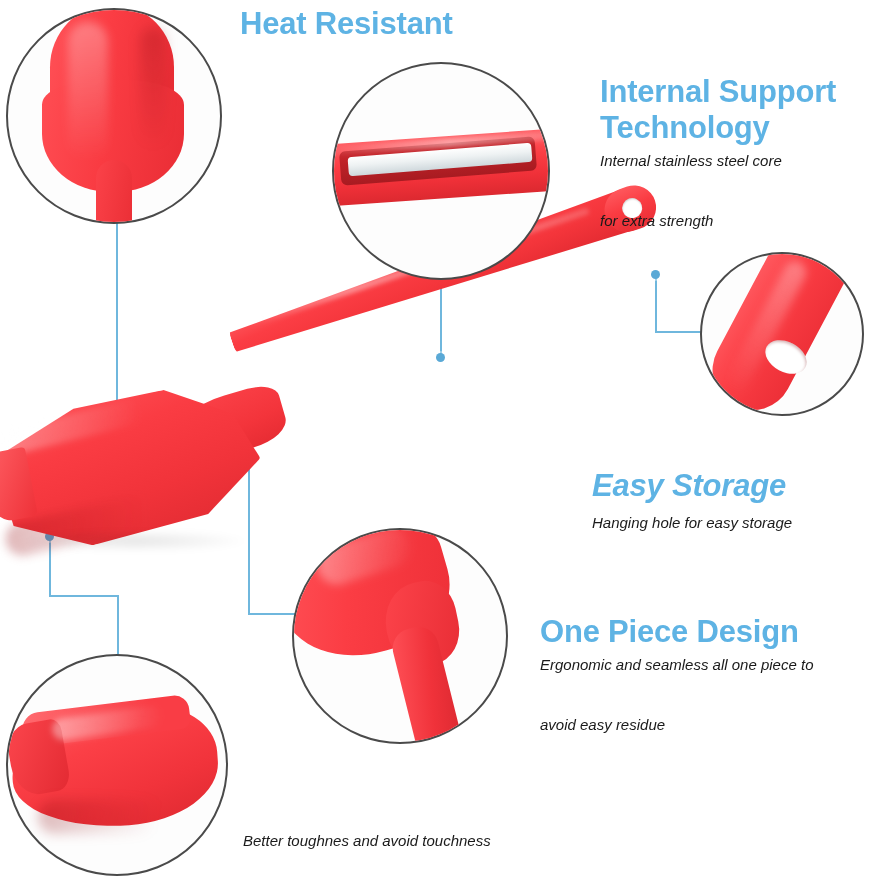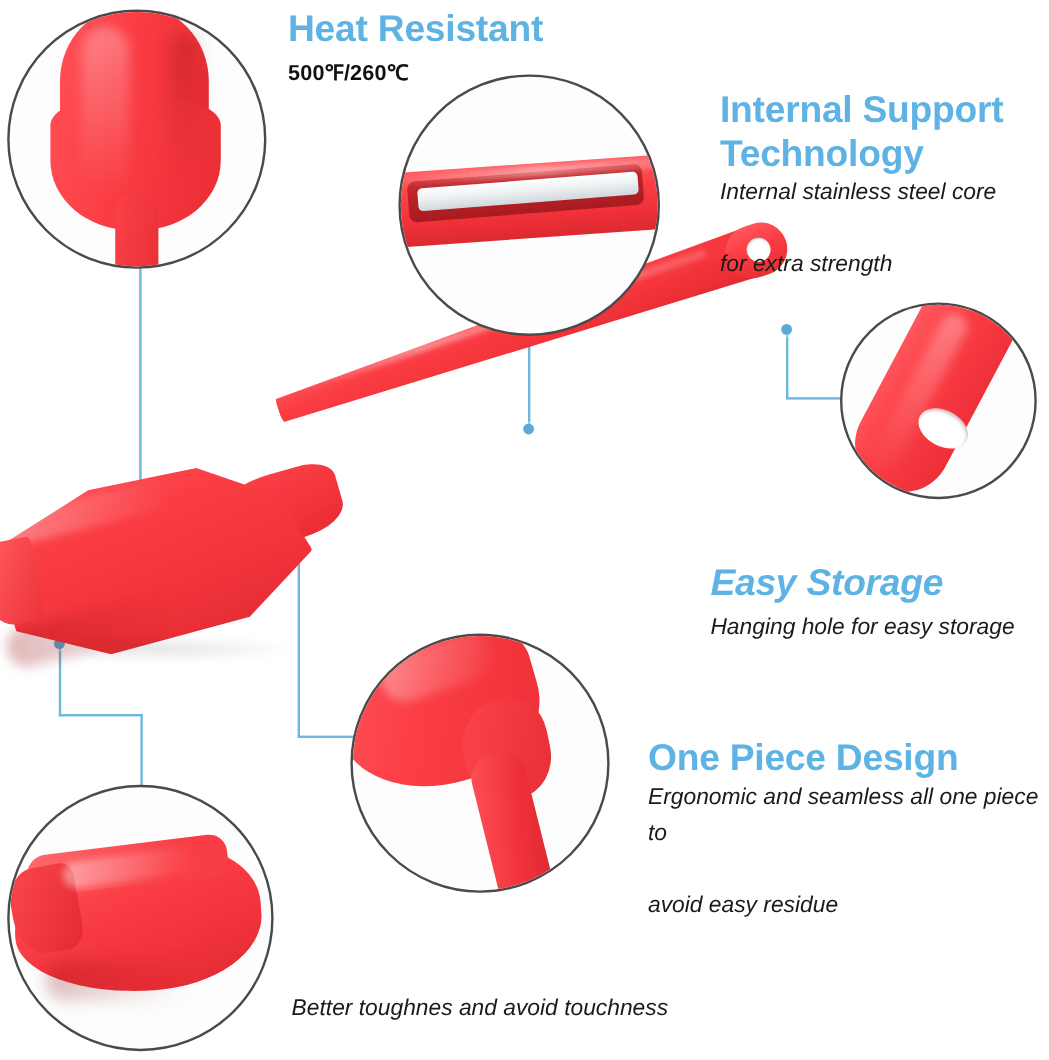--- a/index.html
+++ b/index.html
@@ -19,21 +19,21 @@
     font-weight:bold;
     font-size:31px;
     line-height:36px;
     letter-spacing:-0.2px;
     white-space:pre-line;
   }
   .feat-sub {
     position:absolute;
     color:#1a1a1a;
     font-style:italic;
-    font-size:19px;
+    font-size:15px;
     line-height:30px;
     white-space:pre-line;
   }
   .feat-strong {
     position:absolute;
     color:#111;
     font-weight:bold;
     font-size:18px;
     letter-spacing:0.2px;
   }
@@ -252,21 +252,20 @@
                   background:linear-gradient(100deg,rgba(140,8,14,.28),rgba(140,8,14,0) 78%);
                   border-radius:24px; filter:blur(6px);"></div>
 
       <div style="position:absolute; left:44px; top:56px; width:110px; height:22px;
                   background:linear-gradient(100deg,rgba(255,255,255,.42),rgba(255,255,255,0));
                   border-radius:18px; filter:blur(3px); transform:rotate(-8deg);"></div>
     </div>
   </div>
 
   <div class="feat-title" style="left:240px; top:6px; width:300px;">Heat Resistant</div>
-  <div class="feat-strong" style="left:240px; top:48px; width:260px;">500℉/260℃</div>
 
   <div class="feat-title" style="left:600px; top:74px; width:280px;">Internal Support
 Technology</div>
   <div class="feat-sub" style="left:600px; top:146px; width:270px;">Internal stainless steel core
 
 for extra strength</div>
 
   <div class="feat-title" style="left:592px; top:468px; width:280px;font-style:italic;">Easy Storage</div>
   <div class="feat-sub" style="left:592px; top:508px; width:280px;">Hanging hole for easy storage</div>
 

